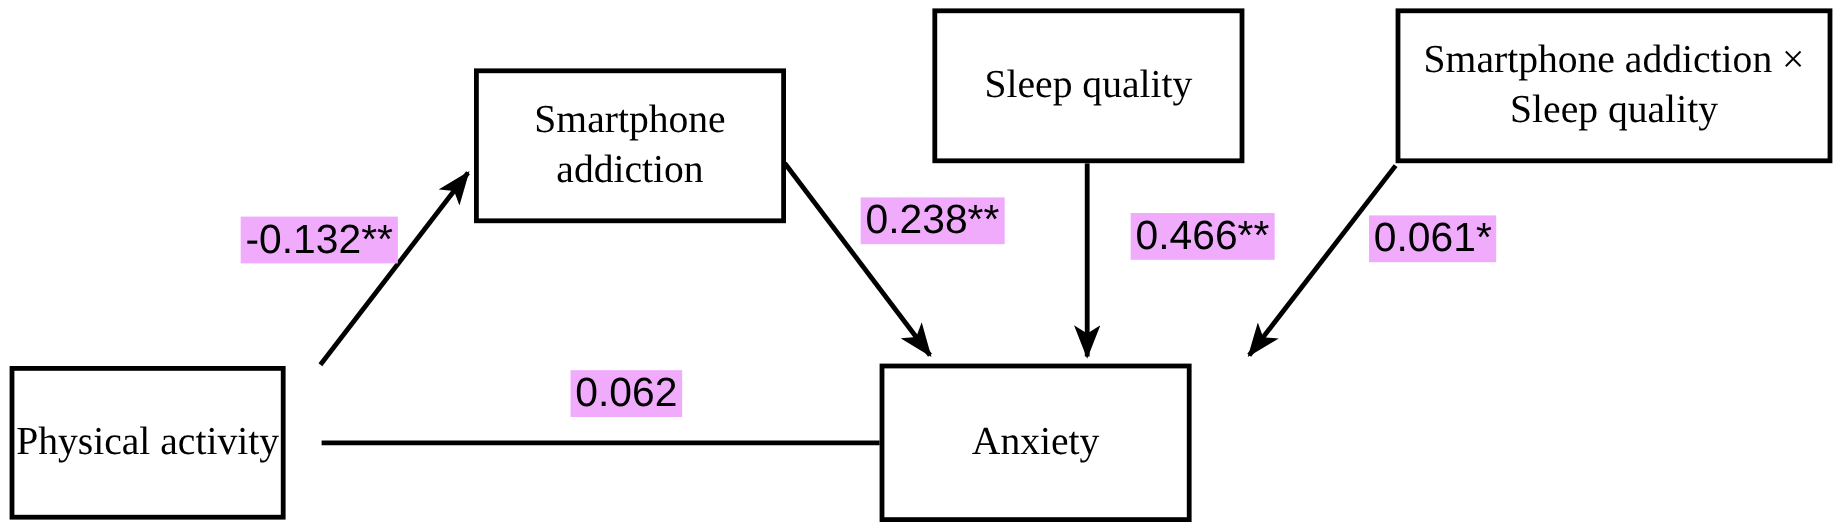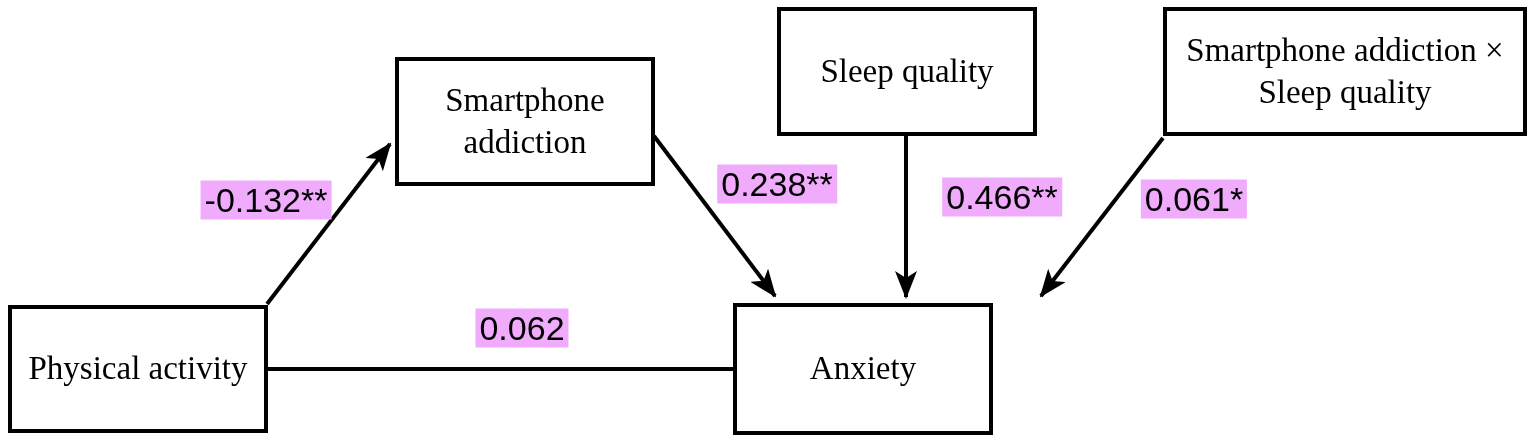--- a/index.html
+++ b/index.html
@@ -67,21 +67,21 @@
         <path d="M0,0 L28,11 L0,22 L7,11 Z" fill="#000000"></path>
       </marker>
     </defs>
     <line x1="267" y1="304" x2="390" y2="144" marker-end="url(#stealth)"></line>
     <line x1="654" y1="136" x2="775" y2="296" marker-end="url(#stealth)"></line>
     <line x1="906" y1="136" x2="906" y2="297" marker-end="url(#stealth)"></line>
     <line x1="1163" y1="138" x2="1041" y2="296" marker-end="url(#stealth)"></line>
     <line x1="268" y1="369" x2="771" y2="369" marker-end="url(#stealth)"></line>
   </svg>
 
-  <div class="node" style="left:8px; top:305px; width:260px; height:128px;">
+  <div class="node" style="left:8px; top:305px; width:230px; height:128px;">
     <span>Physical activity</span>
   </div>
 
   <div class="node" style="left:395px; top:25px; width:260px; height:129px;margin-top:32px;">
     <span>Smartphone</span>
     <span>addiction</span>
   </div>
 
   <div class="node" style="left:777px; top:7px; width:260px; height:129px;">
     <span>Sleep quality</span>

